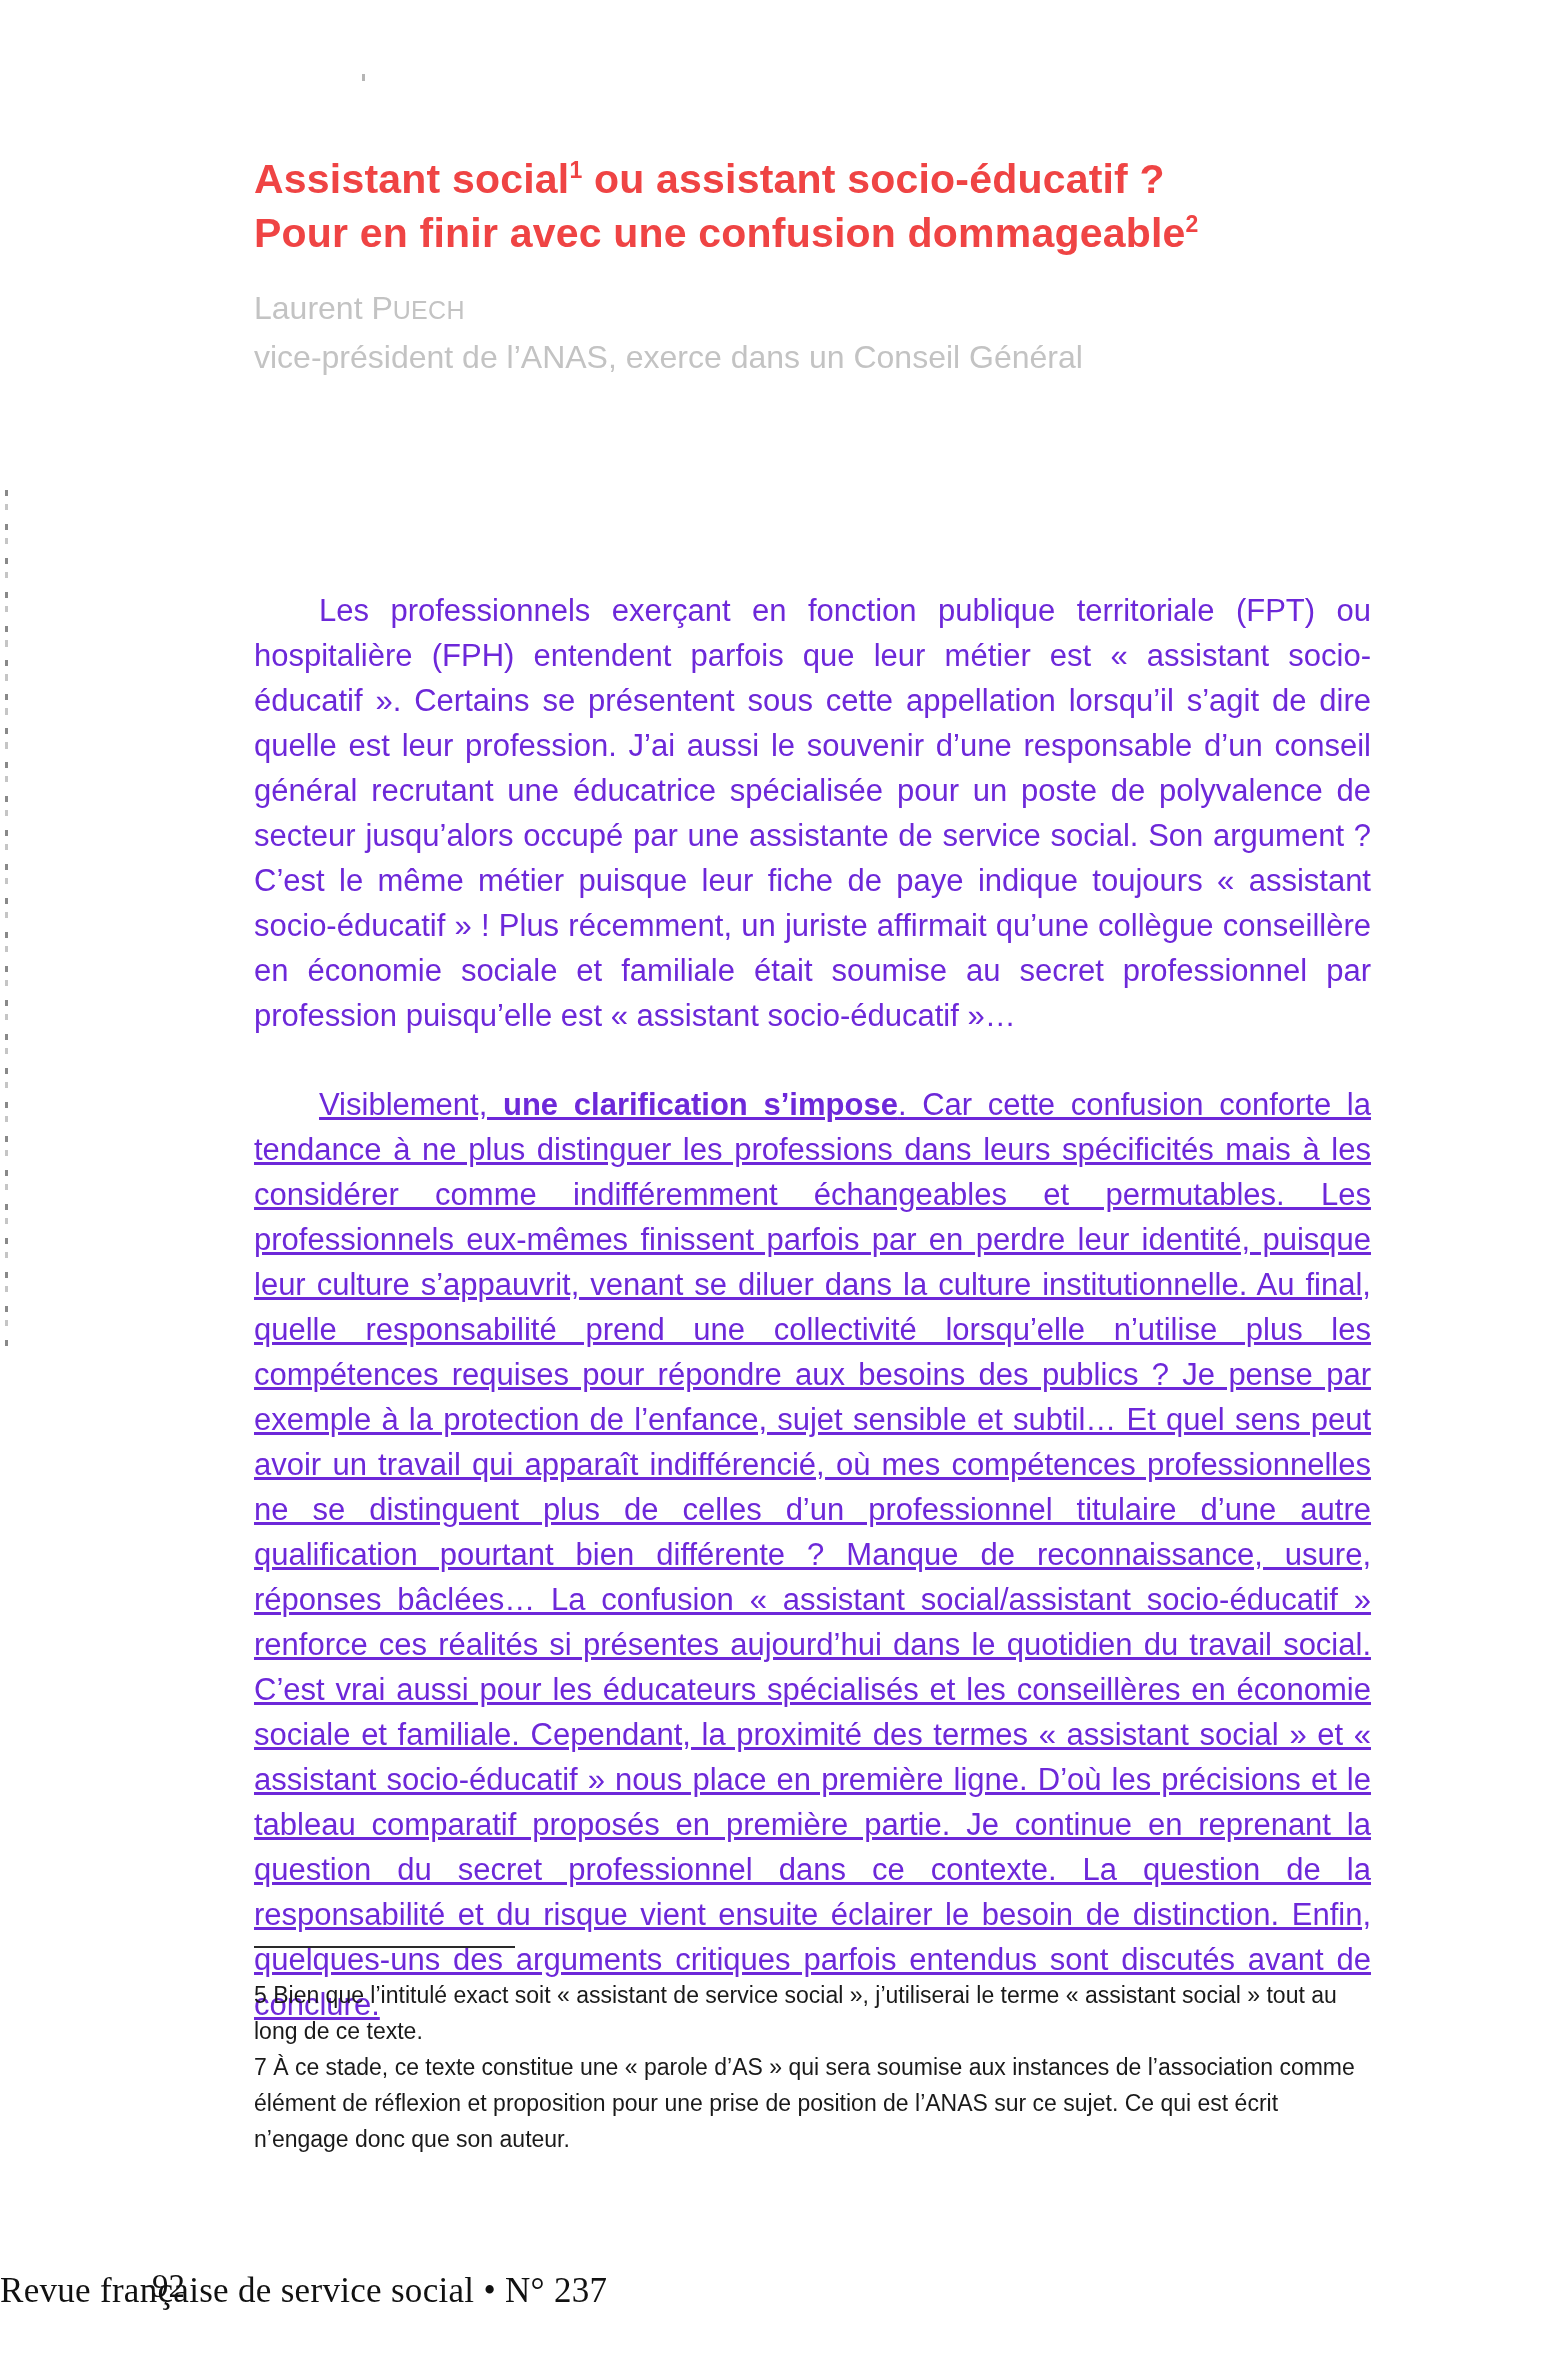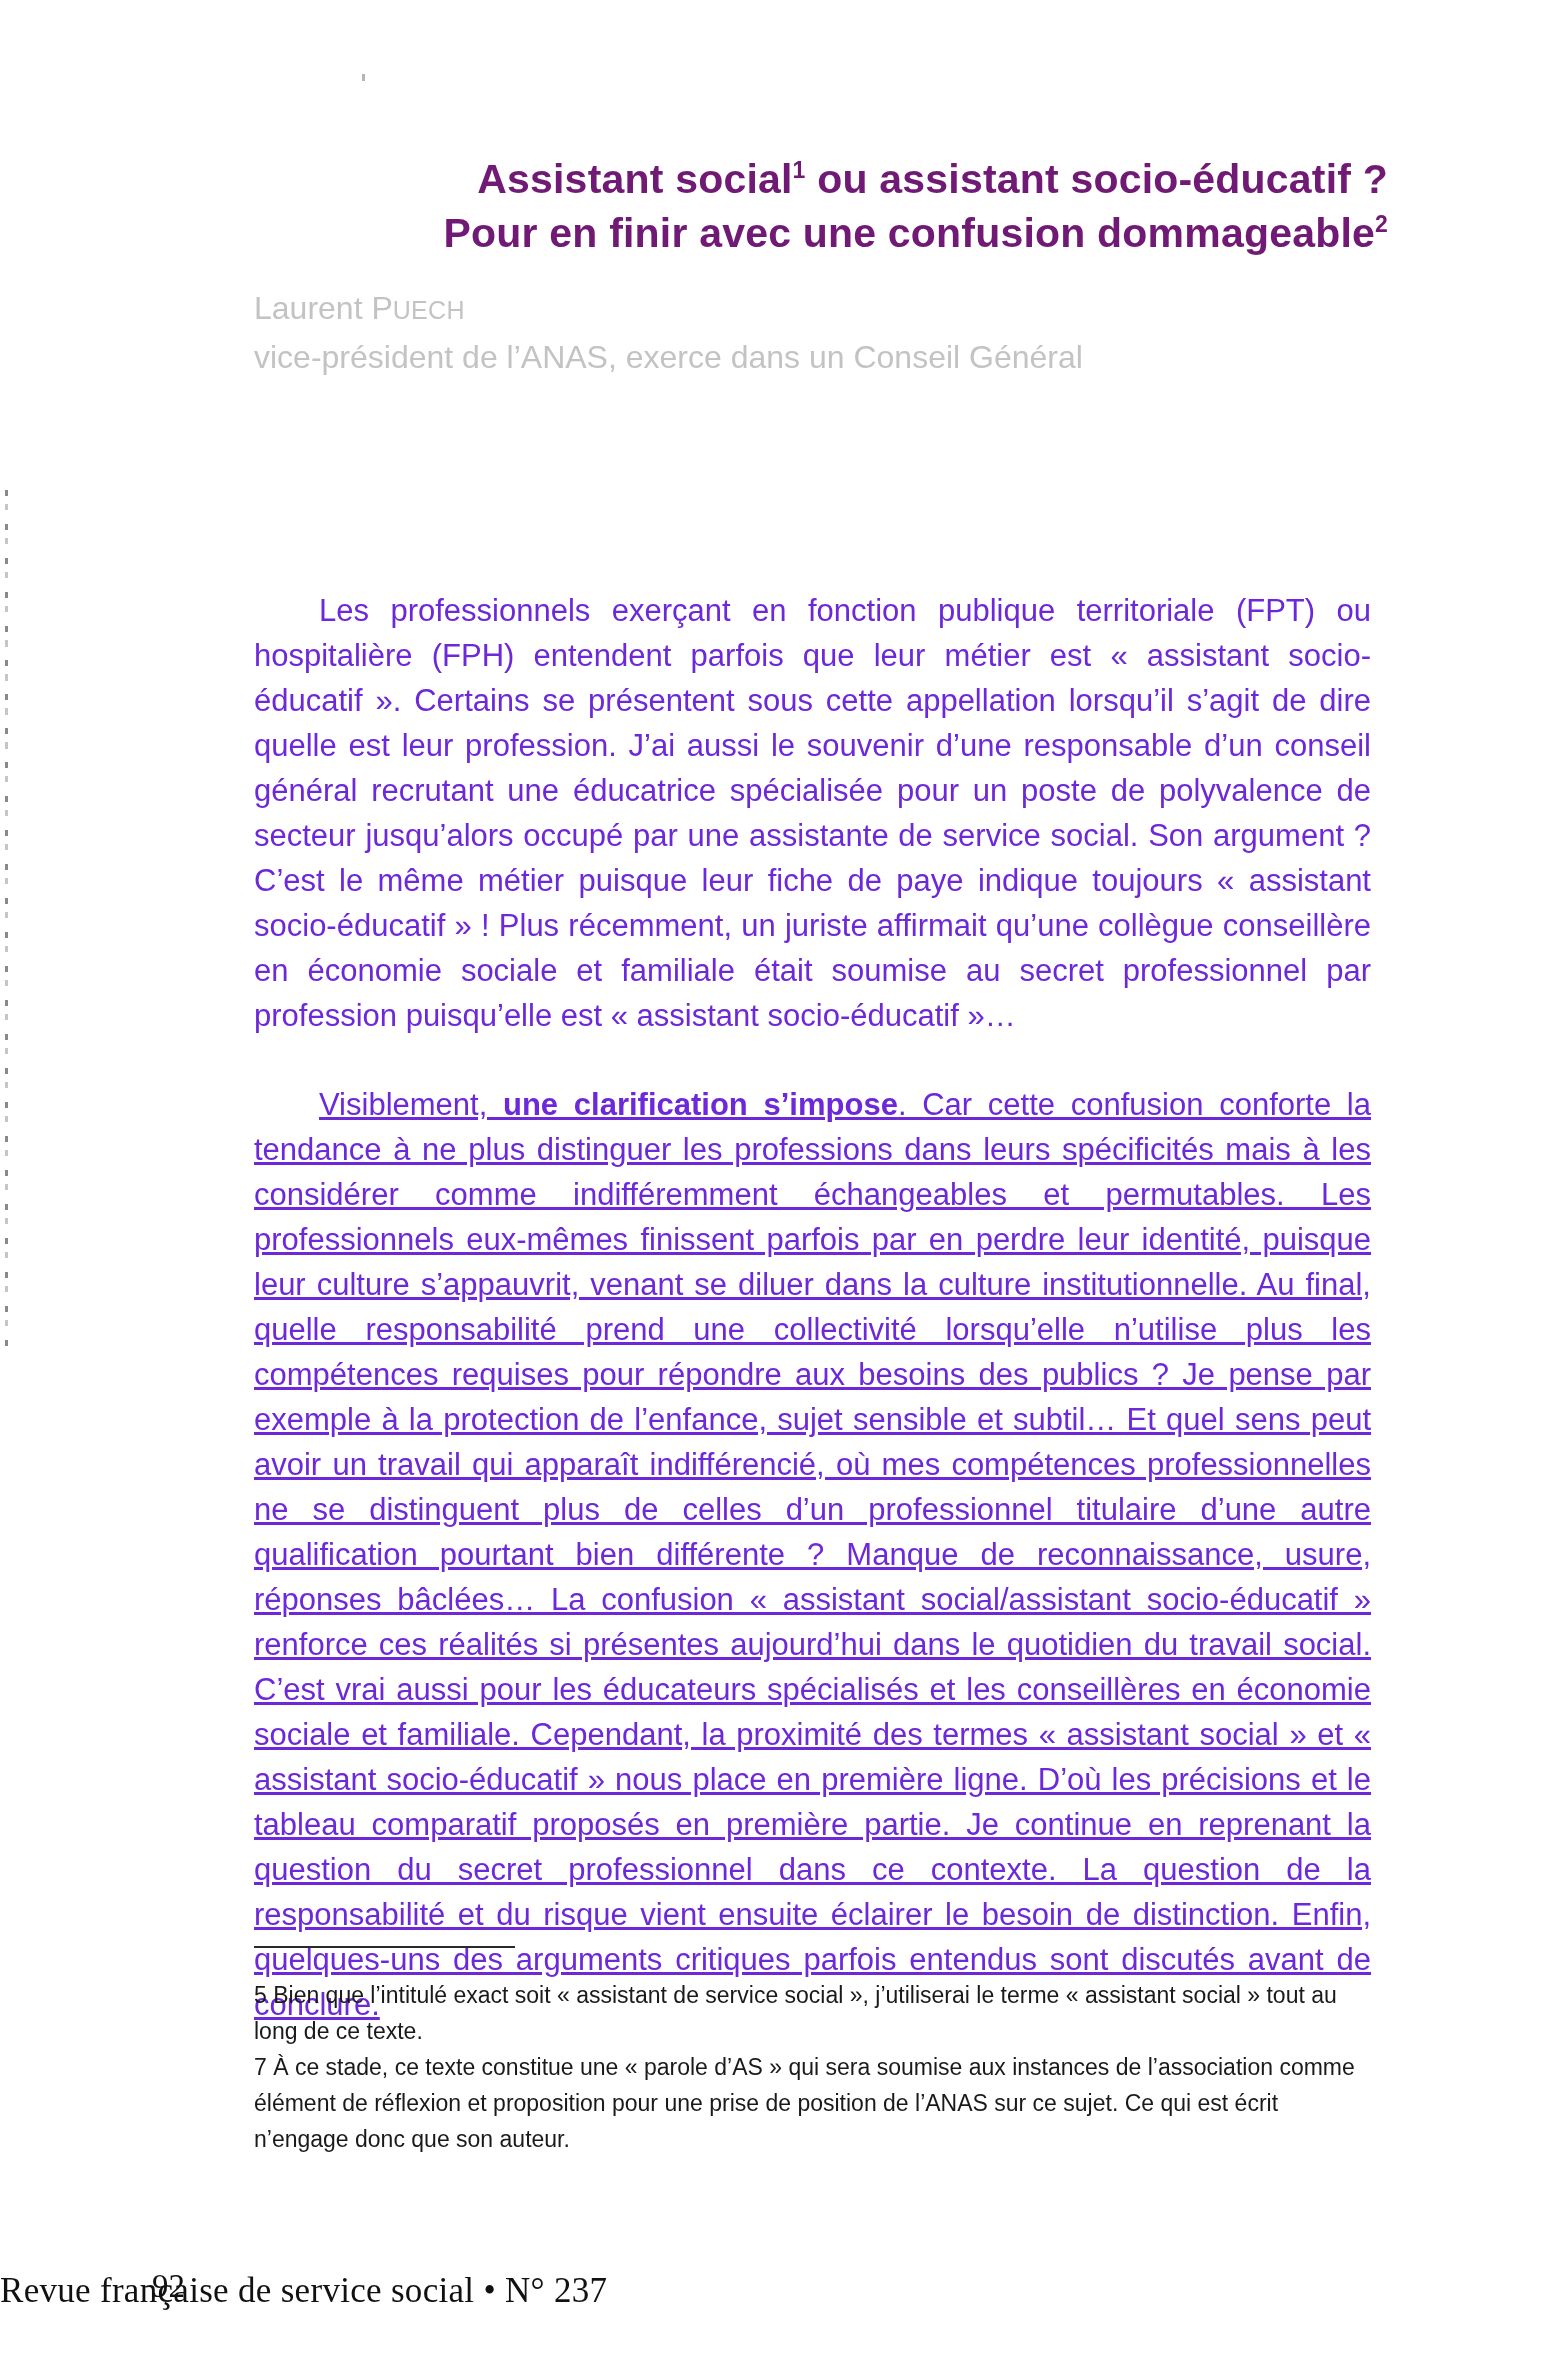--- a/index.html
+++ b/index.html
@@ -55,23 +55,22 @@
     position: absolute;
     left: 254px;
     top: 152px;
     width: 1134px;
   }
   .doc-title {
     font-size: 41px;
     font-weight: bold;
     line-height: 1.32;
     letter-spacing: 0.2px;
-    color: #701a75;
-    margin: 0;
-    text-align: right;
+    color: #ef4444;
+    margin: 0;
   }
   .doc-title .fn {
     font-size: 23px;
     vertical-align: super;
     line-height: 0;
     font-weight: bold;
   }
   .author-block {
     position: absolute;
     left: 254px;

